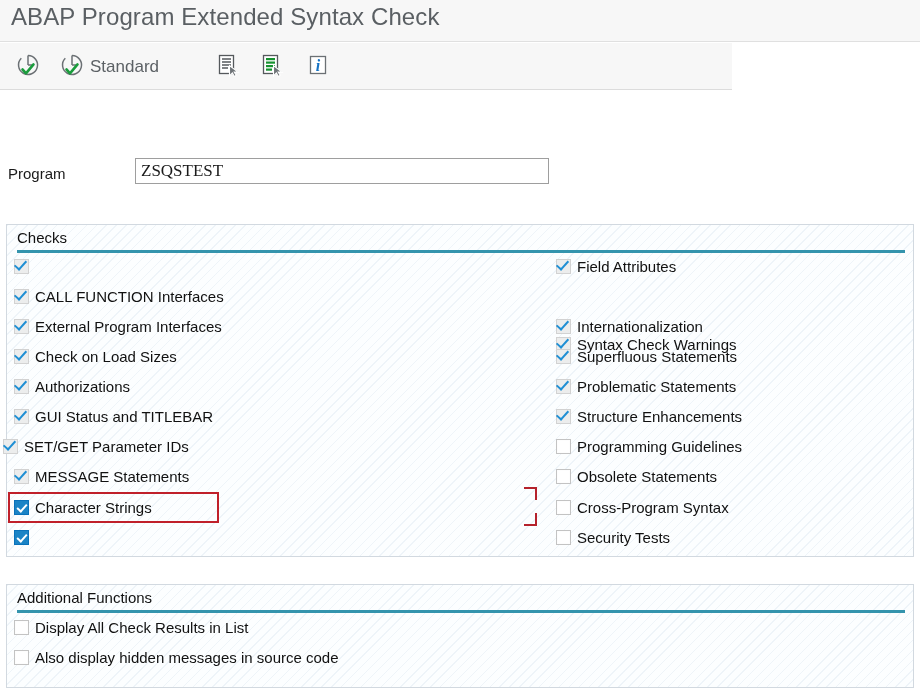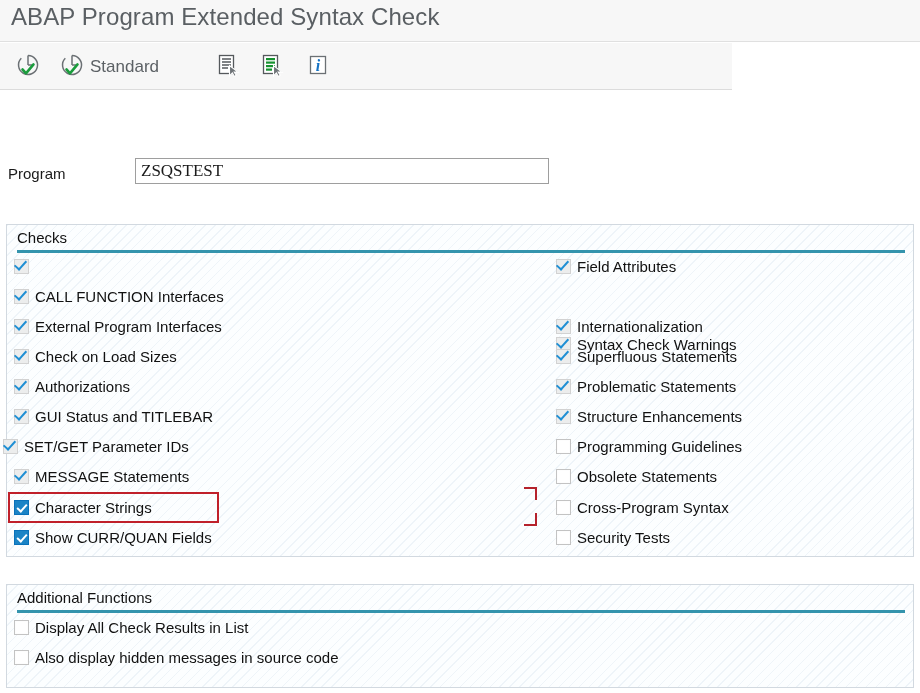--- a/index.html
+++ b/index.html
@@ -319,21 +319,20 @@
 <div class="check-item" style="left:14px; top:464px;">
   <span class="cbox on"></span>
   <span class="check-label">MESSAGE Statements</span>
 </div>
 <div class="check-item" style="left:14px; top:495px;">
   <span class="cbox sel"></span>
   <span class="check-label">Character Strings</span>
 </div>
 <div class="check-item" style="left:14px; top:525px;">
   <span class="cbox sel"></span>
-  <span class="check-label">Show CURR/QUAN Fields</span>
 </div>
 
 <div class="check-item" style="left:556px; top:254px;">
   <span class="cbox on"></span>
   <span class="check-label">Field Attributes</span>
 </div>
 <div class="check-item" style="left:556px; top:284px;margin-top:48px;">
   <span class="cbox on"></span>
   <span class="check-label">Syntax Check Warnings</span>
 </div>

